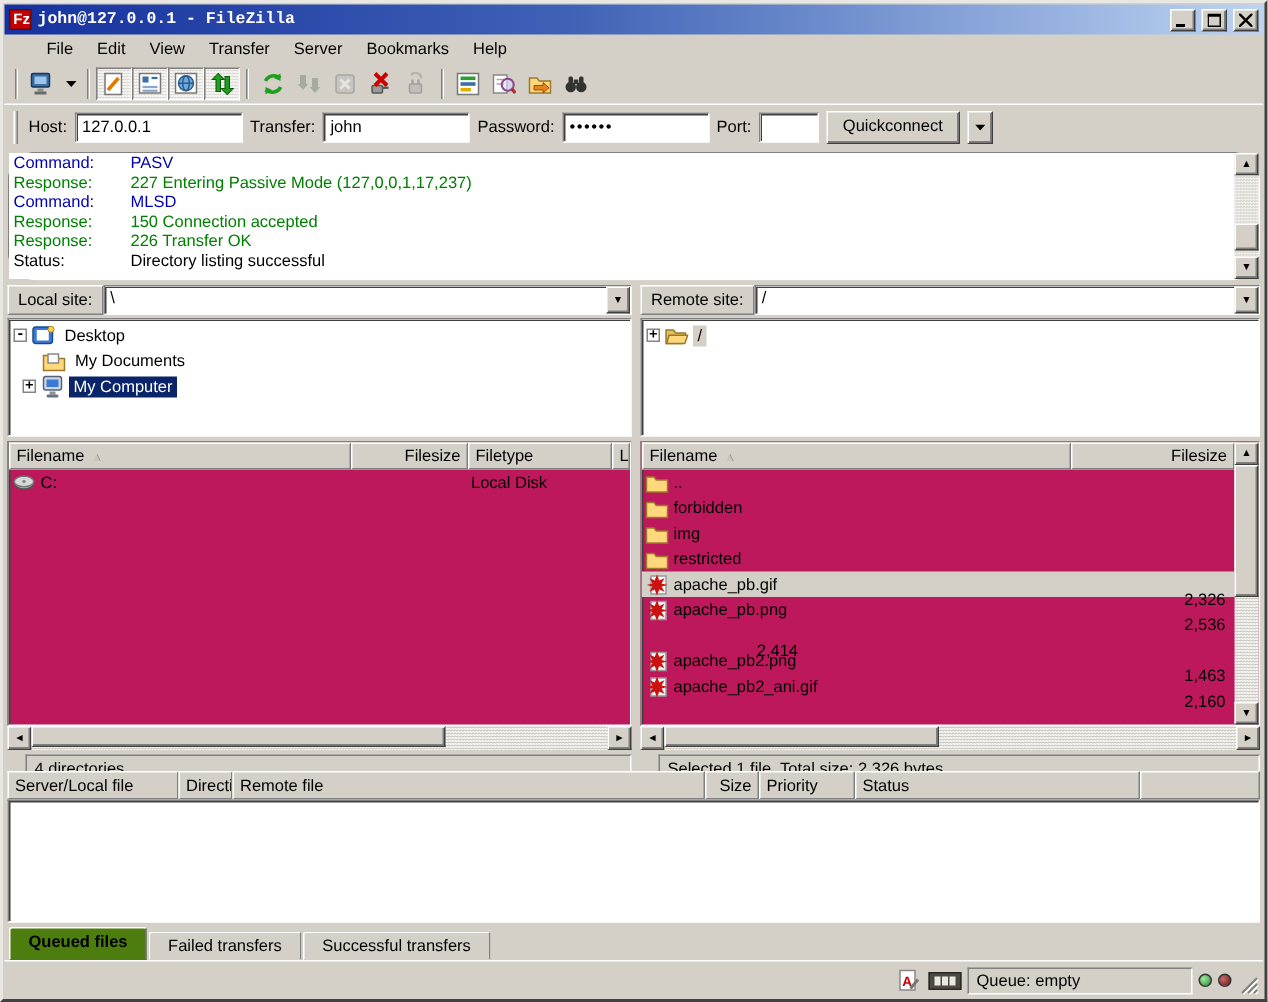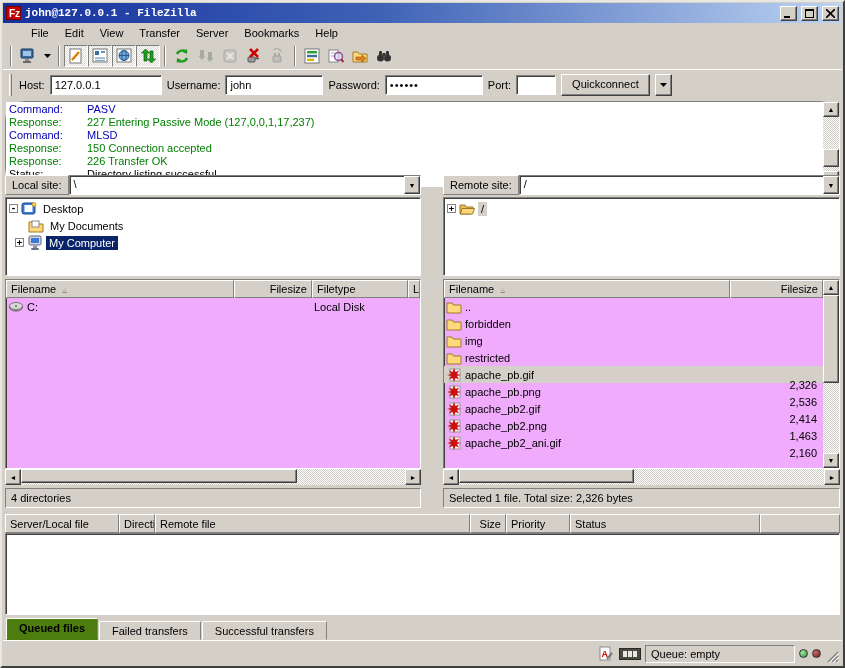--- a/index.html
+++ b/index.html
@@ -57,55 +57,55 @@
   .vscroll { width:16px; flex:0 0 auto; display:flex; flex-direction:column; }
   .sbtn { height:15px; width:16px; display:grid; place-items:center; font-size:7px; color:#000; flex:0 0 auto; }
   .vtrack { flex:1; position:relative; }
   .vthumb { position:absolute; left:0; width:16px; }
   .hscroll { height:16px; display:flex; flex:0 0 auto; }
   .hbtn { width:16px; height:16px; display:grid; place-items:center; font-size:7px; flex:0 0 auto; }
   .htrack { flex:1; position:relative; }
   .hthumb { position:absolute; top:0; height:14px; }
 
   
-  .panes { height:322px; display:flex; gap:22px; padding:2px; margin-top:1px; flex:0 0 auto;align-items:flex-end; }
+  .panes { height:322px; display:flex; gap:6px; padding:2px; margin-top:1px; flex:0 0 auto; }
   .pane { display:flex; flex-direction:column; min-width:0; }
   .pane-local { width:416px; flex:0 0 auto; }
   .pane-remote { flex:1; }
 
   .site-row { height:20px; display:flex; margin-bottom:2px; flex:0 0 auto; }
   .site-label { padding:3px 6px; flex:0 0 auto; }
   .combo { flex:1; display:flex; background:#fff; border:1px solid; border-color:#808080 #fff #fff #808080; box-shadow:inset 1px 1px 0 #404040; }
   .combo-text { flex:1; padding:2px 4px; }
   .combo-btn { width:16px; display:grid; place-items:center; font-size:7px; }
 
   .tree { height:79px; padding:2px 1px; overflow:hidden; margin-bottom:3px; flex:0 0 auto; }
   .tree-row { height:17px; display:flex; align-items:center; gap:3px; padding-left:2px; }
   .tree-indent { width:16px; flex:0 0 auto; }
   .expander { width:9px; height:9px; background:#fff; border:1px solid #848484; font:bold 9px/7px "DejaVu Sans Mono",monospace;
               text-align:center; color:#000; flex:0 0 auto; }
   .tree-label { padding:1px 3px; }
   .sel-active { background:#0a246a; color:#fff; }
   .sel-inactive { background:#d4d0c8; }
 
-  .listwrap { height:190px; display:flex; flex:0 0 auto; background:#f0abfc; }
+  .listwrap { height:190px; display:flex; flex:0 0 auto; background:#be185d; }
   .listmain { flex:1; display:flex; flex-direction:column; min-width:0; }
   .lheader { height:18px; display:flex; flex:0 0 auto; background:#d4d0c8; }
   .hcol { padding:2px 4px; white-space:nowrap; overflow:hidden; display:flex; align-items:center; gap:4px; }
   .hcol.right { justify-content:flex-end; }
   .sort-arrow { font-size:8px; color:#c9c5bc; text-shadow:0.5px 0.5px 0 #8e8a82; }
   .lbody { flex:1; overflow:hidden; }
   .frow { height:17px; display:flex; align-items:center; }
   .frow.sel { background:#d4d0c8; }
   .fcell { display:flex; align-items:center; gap:3px; padding:0 2px; white-space:nowrap; overflow:hidden; flex:0 0 auto; }
   .fsize { justify-content:flex-end; padding-right:6px;margin-top:20px; }
   .icon16 { width:16px; height:16px; flex:0 0 auto; display:grid; place-items:center; }
 
   .pane-hscroll { margin-top:0; }
-  .pstatus { height:20px; margin-top:3px; padding:3px 5px; flex:0 0 auto; white-space:nowrap; overflow:hidden; }
+  .pstatus { height:20px; margin-top:3px; padding:3px 5px; flex:0 0 auto; white-space:nowrap; overflow:hidden;margin-left:12px; }
 
   
   .queue-header { height:19px; display:flex; margin:4px 2px 0; flex:0 0 auto; background:#d4d0c8; }
   .queue-body { flex:1; margin:0 2px; background:#fff; }
   .tabs { height:25px; display:flex; align-items:flex-end; padding:3px 3px 0; gap:1px; flex:0 0 auto; }
   .tab { height:19px; padding:3px 12px; background:#d4d0c8; border:1px solid; border-color:#fff #808080 transparent #fff;
          border-radius:2px 2px 0 0; white-space:nowrap; }
   .tab.active { height:22px; background:#4d7c0f; font-weight:bold; border-color:#fff #808080 transparent #fff; }
 
   
@@ -270,21 +270,21 @@
           <rect x="10" y="3" width="3" height="6" rx="1" fill="#333"></rect>
           <rect x="6.5" y="5" width="3" height="3" fill="#333"></rect>
         </svg>
     </span>
   </div>
 
   <div class="quickbar">
     <span class="qgrip"></span>
     <span>Host:</span>
     <span class="qfield" style="width:112px">127.0.0.1</span>
-    <span>Username:</span>
+    <span>Transfer:</span>
     <span class="qfield" style="width:98px">john</span>
     <span>Password:</span>
     <span class="qfield" style="width:98px; letter-spacing:1px">••••••</span>
     <span>Port:</span>
     <span class="qfield" style="width:40px"></span>
     <span class="qc-btn raised">Quickconnect</span>
     <span class="qc-arrow raised">
         <svg width="7" height="4">
           <path d="M0 0 L7 0 L3.5 4 Z" fill="#000"></path>
         </svg>
@@ -512,29 +512,20 @@
                     <svg width="16" height="16">
                       <rect x="4" y="2" width="10" height="12" fill="#f4f4f4" stroke="#999"></rect>
                       <path d="M8 1 L9.5 5 L13 3.5 L11 7 L15 8 L11 9 L13 12.5 L9.5 11 L8 15 L6.5 11 L3 12.5 L5 9 L1 8 L5 7 L3 3.5 L6.5 5 Z" fill="#cc1111"></path>
                     </svg>
                   </span>
                   <span>apache_pb.png</span>
                 </span>
               <span class="fcell fsize" style="width:110px">2,536</span>
             </div>
             <div class="frow">
-              <span class="fcell" style="flex:1">
-                  <span class="icon16">
-                    <svg width="16" height="16">
-                      <rect x="4" y="2" width="10" height="12" fill="#f4f4f4" stroke="#999"></rect>
-                      <path d="M8 1 L9.5 5 L13 3.5 L11 7 L15 8 L11 9 L13 12.5 L9.5 11 L8 15 L6.5 11 L3 12.5 L5 9 L1 8 L5 7 L3 3.5 L6.5 5 Z" fill="#cc1111"></path>
-                    </svg>
-                  </span>
-                  <span>apache_pb2.gif</span>
-                </span>
               <span class="fcell fsize" style="width:110px">2,414</span>
             </div>
             <div class="frow">
               <span class="fcell" style="flex:1">
                   <span class="icon16">
                     <svg width="16" height="16">
                       <rect x="4" y="2" width="10" height="12" fill="#f4f4f4" stroke="#999"></rect>
                       <path d="M8 1 L9.5 5 L13 3.5 L11 7 L15 8 L11 9 L13 12.5 L9.5 11 L8 15 L6.5 11 L3 12.5 L5 9 L1 8 L5 7 L3 3.5 L6.5 5 Z" fill="#cc1111"></path>
                     </svg>
                   </span>

